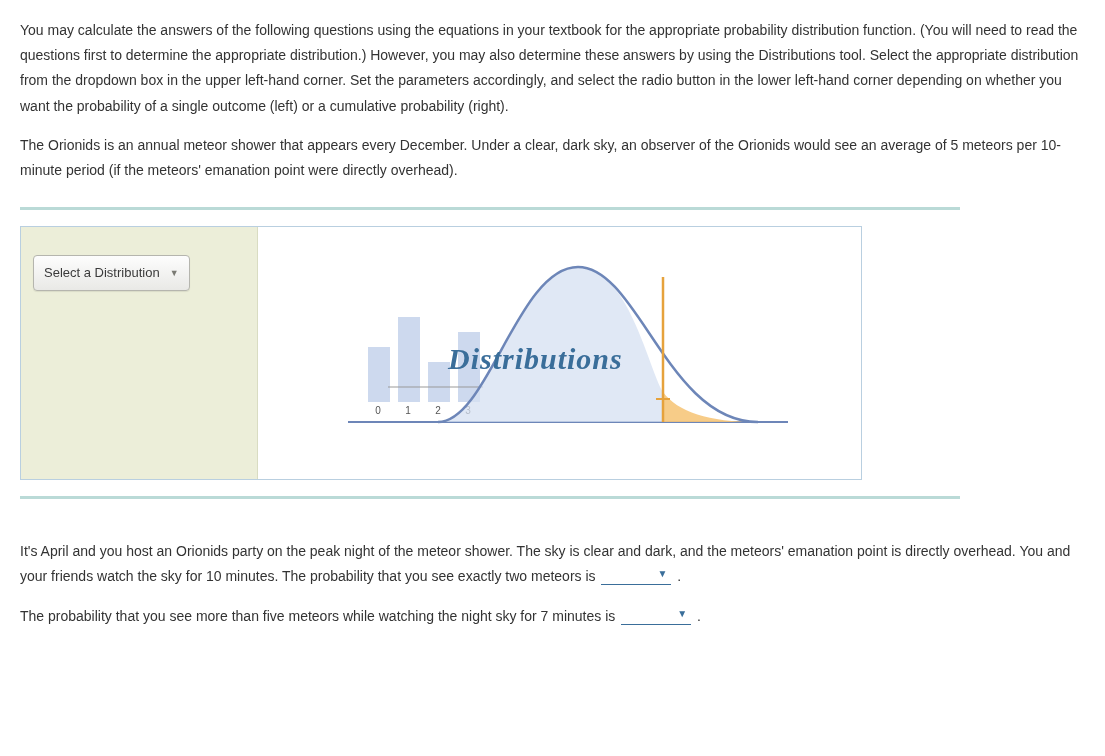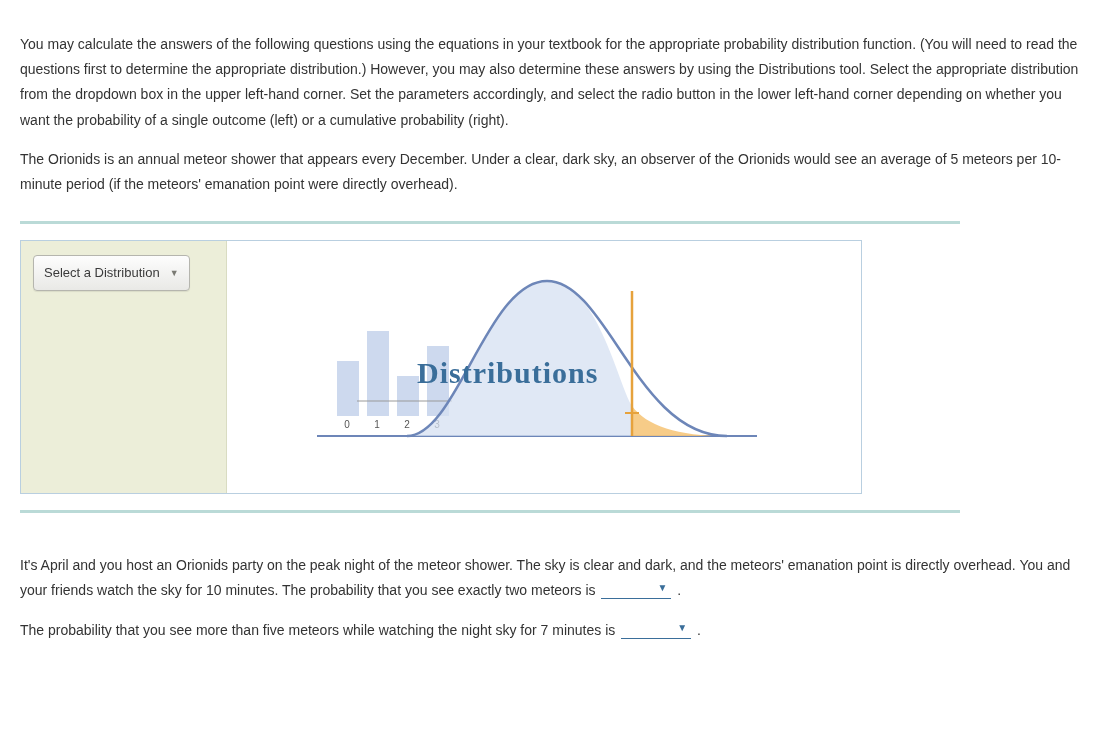--- a/index.html
+++ b/index.html
@@ -6,44 +6,44 @@
     margin: 0;
     padding: 18px 20px;
     font-family: Verdana, Geneva, sans-serif;
     font-size: 14px;
     color: #333;
     line-height: 1.8;
     background: #fff;
     width: 1065px;
   }
   p {
-    margin: 14px 0 14px 0;
+    margin: 0 0 14px 0;
   }
   .tool-wrap {
     margin: 24px 0 40px 0;
   }
   .hr-rule {
     height: 3px;
     background: #badad7;
     border: none;
     margin: 0;
     width: 940px;
   }
   .tool-box {
     width: 840px;
     height: 252px;
     border: 1px solid #b9cfe0;
     margin: 16px 0;
     display: flex;
     background: #fff;
   }
   .tool-left {
-    width: 206px;
+    width: 237px;
     background: #eceed9;
-    padding: 14px 12px;
+    padding: 28px 12px;
     box-sizing: border-box;
     border-right: 1px solid #d9dcc2;
   }
   .dropdown {
     display: inline-flex;
     align-items: center;
     background: linear-gradient(#fdfdfd,#e9e9e6);
     border: 1px solid #b5b5ae;
     border-radius: 4px;
     padding: 5px 10px;
@@ -64,20 +64,21 @@
   .chart-svg {
     position: absolute;
     left: 70px;
     top: 20px;
   }
   .chart-title {
     position: absolute;
     left: 190px;
     top: 105px;
     font-family: Georgia, "Times New Roman", serif;
+    font-style: italic;
     font-weight: bold;
     font-size: 30px;
     color: #3a6e9a;
     letter-spacing: 1px;
   }
   .answer-blank {
     display: inline-flex;
     align-items: center;
     border-bottom: 1px solid #3a6e9a;
     min-width: 62px;

